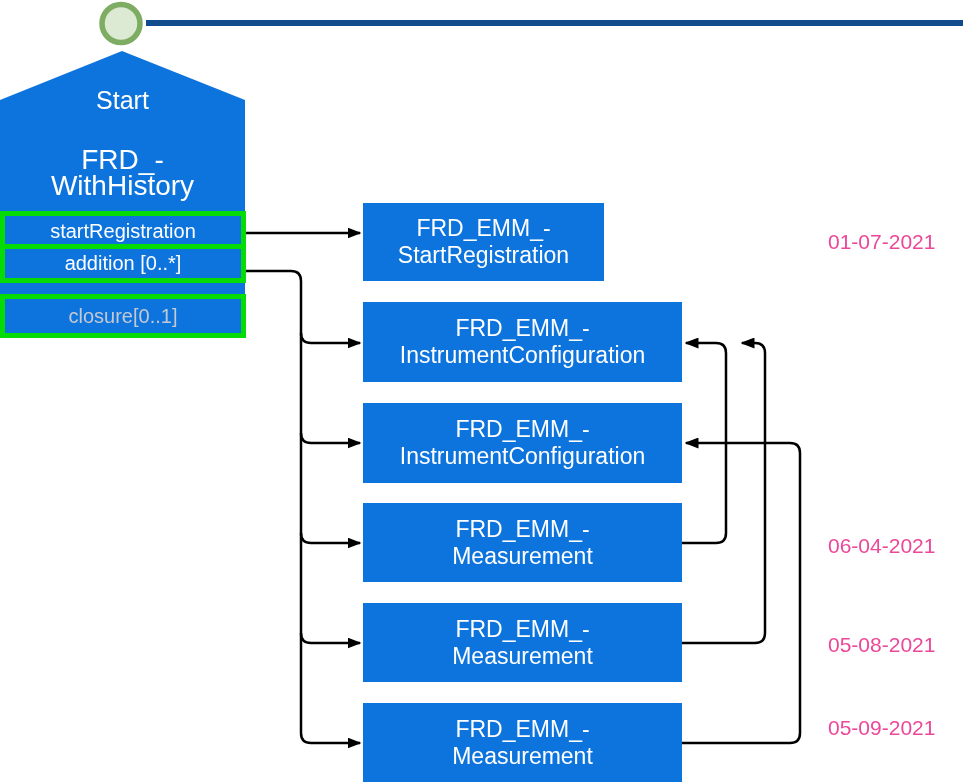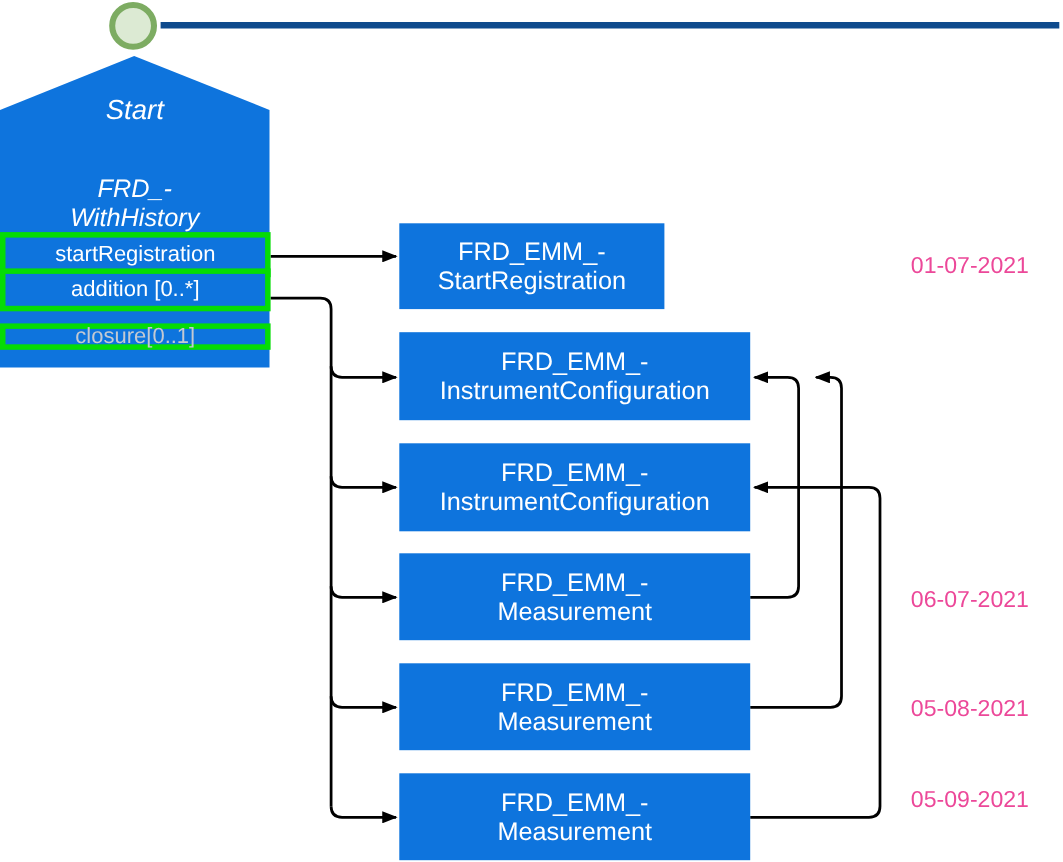--- a/index.html
+++ b/index.html
@@ -14,24 +14,23 @@
   #wires { position: absolute; left: 0; top: 0; z-index: 1; }
   .conn { stroke: #000000; stroke-width: 2.5; fill: none; }
 
   
   .pent-text {
     position: absolute;
     left: 0; width: 245px;
     text-align: center;
     color: #ffffff;
     z-index: 3;
-    font-style: italic;
   }
   .pent-title { top: 86px; font-size: 25px; }
-  .pent-name  { top: 147px; font-size: 23px; line-height: 26px; margin-top: 11px; }
+  .pent-name  { top: 147px; font-size: 28px; line-height: 26px; }
 
   
   .op-row {
     position: absolute;
     left: 0; width: 246px;
     background: #05dc05;
     z-index: 3;
   }
   .op-inner {
     position: absolute;
@@ -103,21 +102,21 @@
     <div>FRD_-</div>
     <div>WithHistory</div>
   </div>
 
   <div class="op-row" style="top:211px;height:41px;">
     <div class="op-inner">startRegistration</div>
   </div>
   <div class="op-row" style="top:244px;height:39px;">
     <div class="op-inner">addition [0..*]</div>
   </div>
-  <div class="op-row" style="top:294px;height:24px;">
+  <div class="op-row" style="top:294px;height:44px;">
     <div class="op-inner muted">closure[0..1]</div>
   </div>
 
   <div class="evt-box" style="left:363px;top:203px;width:241px;height:78px;">
     <div>FRD_EMM_-</div>
     <div>StartRegistration</div>
   </div>
   <div class="evt-box" style="left:363px;top:302px;width:319px;height:80px;">
     <div>FRD_EMM_-</div>
     <div>InstrumentConfiguration</div>
@@ -133,17 +132,17 @@
   <div class="evt-box" style="left:363px;top:603px;width:319px;height:79px;">
     <div>FRD_EMM_-</div>
     <div>Measurement</div>
   </div>
   <div class="evt-box" style="left:363px;top:703px;width:319px;height:79px;">
     <div>FRD_EMM_-</div>
     <div>Measurement</div>
   </div>
 
   <div class="date-label" style="top:230px;">01-07-2021</div>
-  <div class="date-label" style="top:534px;">06-07-2021</div>
+  <div class="date-label" style="top:534px;">06-04-2021</div>
   <div class="date-label" style="top:633px;">05-08-2021</div>
   <div class="date-label" style="top:716px;">05-09-2021</div>
 
 </div>
 
 </body></html>

